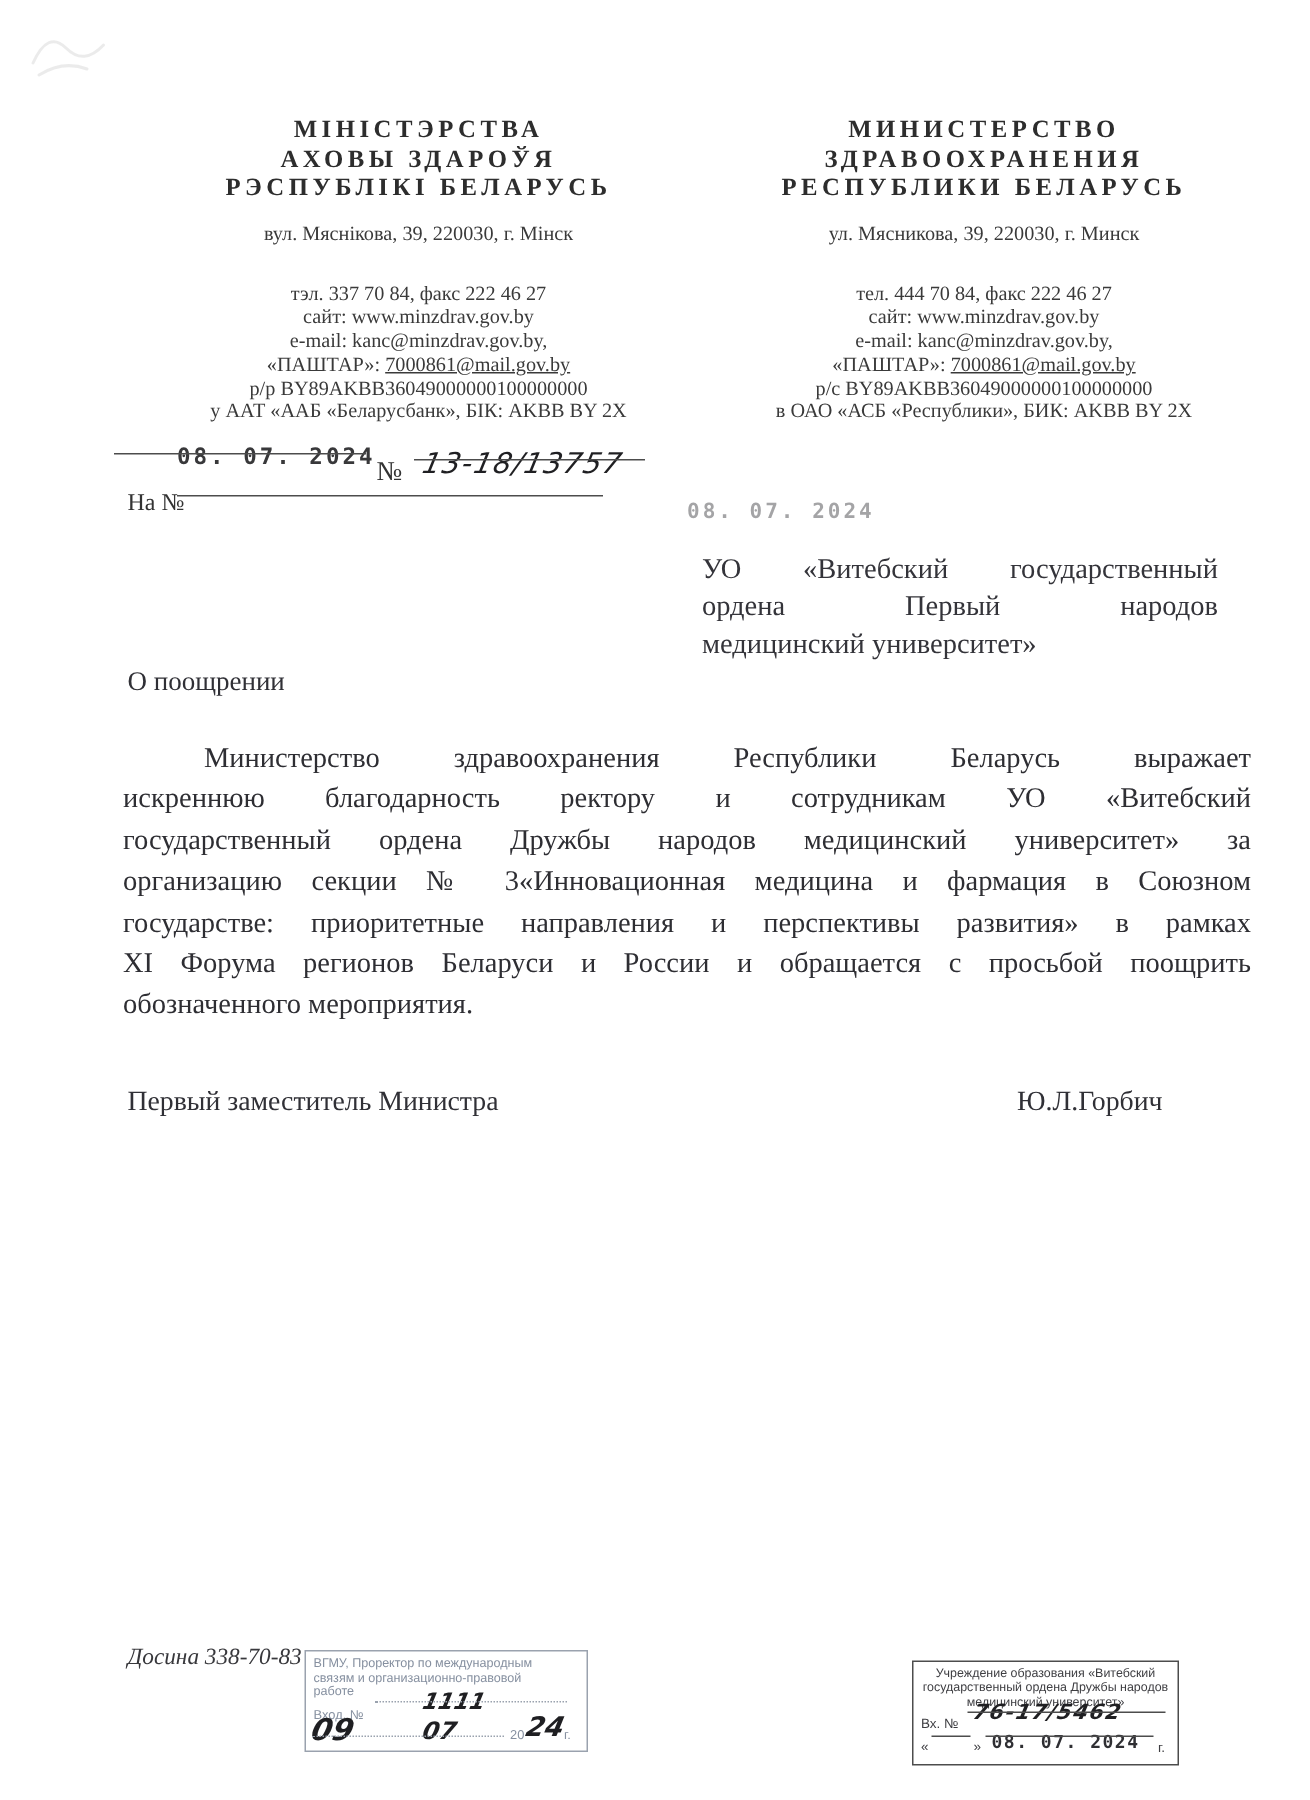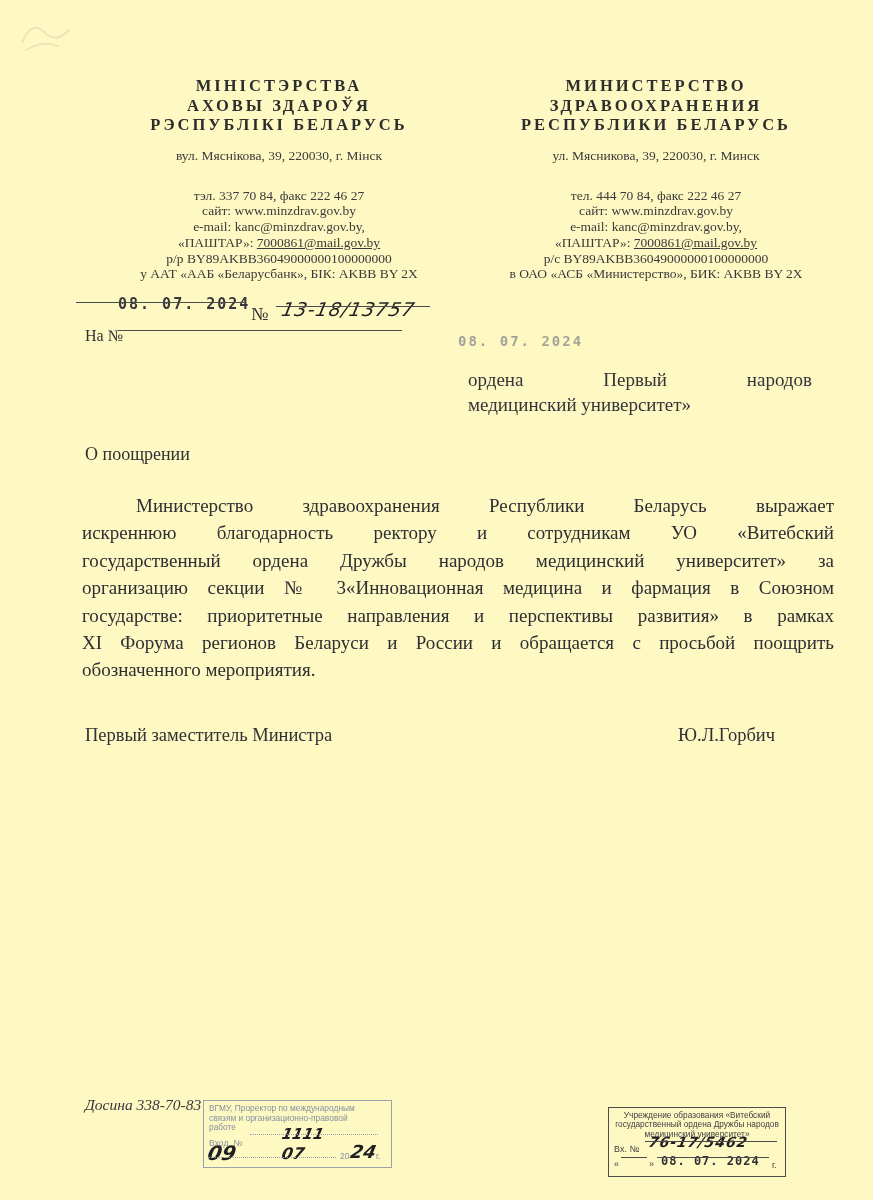--- a/index.html
+++ b/index.html
@@ -1,20 +1,20 @@
 <!DOCTYPE html>
 <html><head>
 <meta charset="utf-8">
 <style>
   html,body{margin:0;padding:0;background:#e8e8e6;}
   .page{
     position:relative;
     width:873px;height:1200px;
     margin:0 auto;
-    background:#fef9c3;
+    background:#ffffff;
     overflow:hidden;
     font-family:"Liberation Serif", serif;
     color:#2f2f2f;
   }
   
   .lh-col{position:absolute;top:76px;text-align:center;}
   .lh-left{left:88px;width:382px;}
   .lh-right{left:472px;width:368px;}
   .lh-org{font-weight:700;font-size:16.5px;line-height:19.5px;letter-spacing:3px;color:#2d2d2d;}
   .lh-addr{margin-top:13px;font-size:13.5px;color:#3a3a3a;}
@@ -102,34 +102,35 @@
       <div>ЗДРАВООХРАНЕНИЯ</div>
       <div>РЕСПУБЛИКИ БЕЛАРУСЬ</div>
     </div>
     <div class="lh-addr">ул. Мясникова, 39, 220030, г. Минск</div>
     <div class="lh-contacts">
       <div>тел. 444 70 84, факс 222 46 27</div>
       <div>сайт: www.minzdrav.gov.by</div>
       <div>e-mail: kanc@minzdrav.gov.by,</div>
       <div><span>«ПАШТАР»: </span><span class="u">7000861@mail.gov.by</span></div>
       <div>р/с BY89AKBB36049000000100000000</div>
-      <div>в ОАО «АСБ «Министерство», БИК: AKBB BY 2X</div>
+      <div>в ОАО «АСБ «Республики», БИК: AKBB BY 2X</div>
     </div>
   </div>
 
   <div class="ref-date stampdate">08. 07. 2024</div>
   <div class="ref-line ref-line1"></div>
   <div class="ref-no">№</div>
   <div class="ref-num hw">13-18/13757</div>
   <div class="ref-line ref-line2"></div>
   <div class="ref-na">На №</div>
   <div class="ref-line ref-line3"></div>
 
   <div class="rec-date stampdate">08. 07. 2024</div>
   <div class="recipient">
+    <div class="just">УО «Витебский государственный</div>
     <div class="just">ордена Первый народов</div>
     <div>медицинский университет»</div>
   </div>
 
   <div class="subject">О поощрении</div>
 
   <div class="body-par">
     <div class="just indent">Министерство здравоохранения Республики Беларусь выражает</div>
     <div class="just">искреннюю благодарность ректору и сотрудникам УО «Витебский</div>
     <div class="just">государственный ордена Дружбы народов медицинский университет» за</div>

